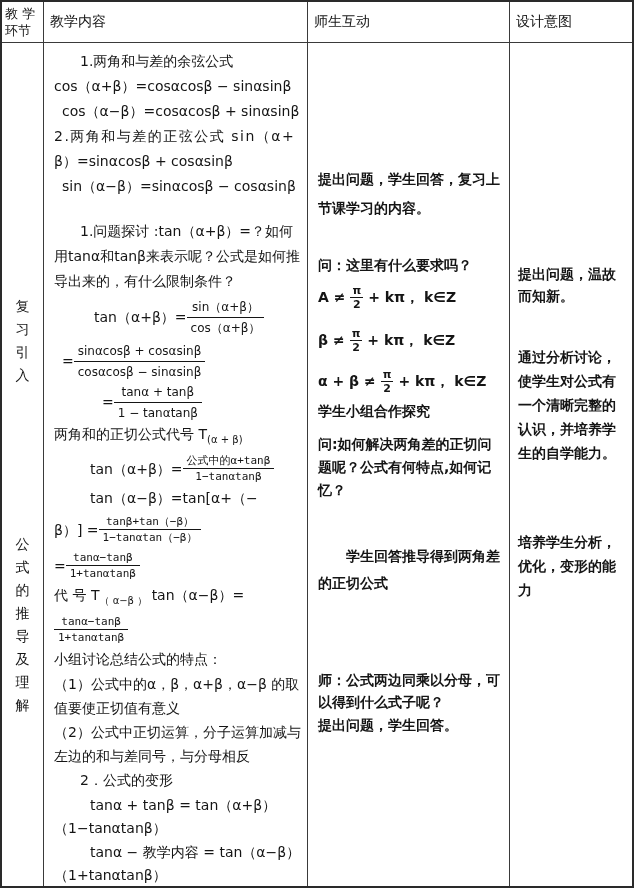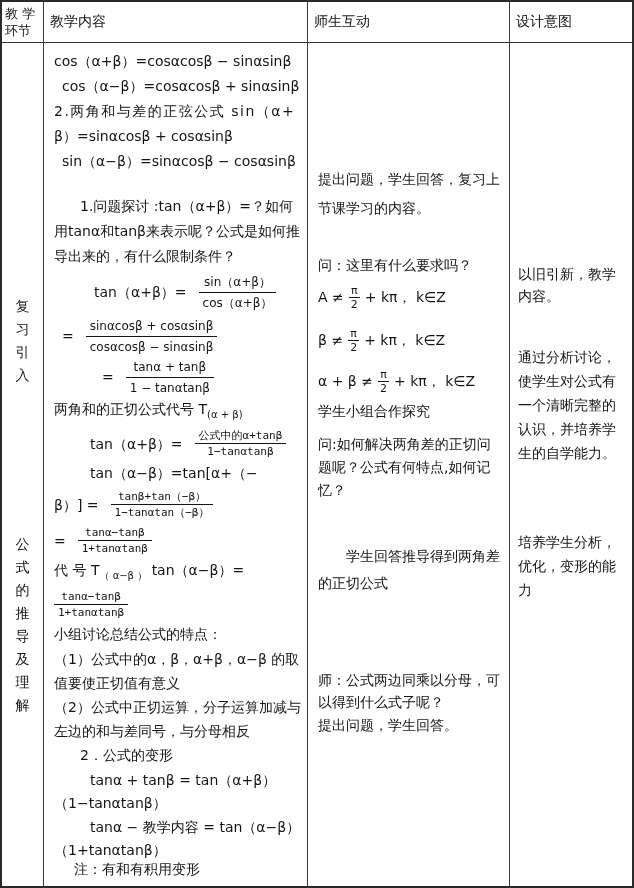--- a/index.html
+++ b/index.html
@@ -19,29 +19,29 @@
   .cell.lastcol { border-right:none; }
   .cell.bodyrow { border-bottom:none; }
   .hcell { display:flex; align-items:center; font-size:14px; padding:14px 6px; }
   .hcell.stage { flex-direction:column; align-items:flex-start; justify-content:center; font-size:13px; line-height:17px; padding:2px 3px; }
   
   .vtext { position:absolute; left:12px; width:17px; font-size:14px; line-height:23px; word-break:break-all; text-align:center; }
   
   .content { padding:6px 5px 0 10px; font-size:14px; }
   .ln { line-height:25px; min-height:24px; }
   .para { line-height:25px; }
-  .mrow { display:flex; align-items:center; gap:12px; line-height:18px; }
+  .mrow { display:flex; align-items:center; gap:0; line-height:18px; }
   .fr { display:inline-block; vertical-align:middle; text-align:center; }
   .fr .n { display:block; border-bottom:1px solid #151515; padding:0 4px; }
   .fr .d { display:block; padding:0 4px; }
   .big .n,.big .d { font-size:12px; line-height:20px; }
   .sm .n,.sm .d { font-size:11px; line-height:15px; font-family:"DejaVu Sans Mono","Liberation Mono",monospace; }
   sub.code { font-size:10px; }
   
-  .blk { position:absolute; left:10px; right:8px; font-size:14px; line-height:24px; }
+  .blk { position:absolute; left:10px; right:8px; font-size:14px; line-height:24px;font-weight:bold; }
   .pifr .n,.pifr .d { font-size:11px; line-height:13px; padding:0 2px; }
   .mline { display:flex; align-items:center; gap:5px; }
 </style>
 </head>
 <body>
 
 <div class="tbl">
 
   <div class="cell hcell stage">
     <span>教 学</span>
@@ -56,20 +56,21 @@
   <div class="cell hcell lastcol">
     <span>设计意图</span>
   </div>
 
   <div class="cell bodyrow">
     <div class="vtext" style="top:252px">复习引入</div>
     <div class="vtext" style="top:490px">公式的推导及理解</div>
   </div>
 
   <div class="cell bodyrow content">
+    <div class="ln" style="text-indent:26px">1.两角和与差的余弦公式</div>
     <div class="ln">cos（α+β）=cosαcosβ − sinαsinβ</div>
     <div class="ln" style="text-indent:8px">cos（α−β）=cosαcosβ + sinαsinβ</div>
     <div class="ln" style="letter-spacing:1.5px">2.两角和与差的正弦公式 sin（α+</div>
     <div class="ln">β）=sinαcosβ + cosαsinβ</div>
     <div class="ln" style="text-indent:8px">sin（α−β）=sinαcosβ − cosαsinβ</div>
     <div class="para" style="margin-top:20px; text-indent:26px">1.问题探讨 :tan（α+β）=？如何用tanα和tanβ来表示呢？公式是如何推导出来的，有什么限制条件？</div>
 
     <div class="mrow" style="margin-left:40px; height:46px">
       <span>tan（α+β）=</span>
       <span class="fr big">
@@ -167,18 +168,18 @@
       <span>+ kπ， k∈Z</span>
     </div>
     <div class="blk" style="top:356px">学生小组合作探究</div>
     <div class="blk" style="top:390px; line-height:23px">问:如何解决两角差的正切问题呢？公式有何特点,如何记忆？</div>
     <div class="blk" style="top:500px; line-height:27px; text-indent:28px">学生回答推导得到两角差的正切公式</div>
     <div class="blk" style="top:626px; line-height:22px">师：公式两边同乘以分母，可以得到什么式子呢？</div>
     <div class="blk" style="top:671px; line-height:22px">提出问题，学生回答。</div>
   </div>
 
   <div class="cell bodyrow lastcol">
-    <div class="blk" style="top:220px; left:8px; right:6px; line-height:22px">以旧引新，教学内容。</div>
+    <div class="blk" style="top:220px; left:8px; right:6px; line-height:22px">提出问题，温故而知新。</div>
     <div class="blk" style="top:302px; left:8px; right:6px">通过分析讨论，使学生对公式有一个清晰完整的认识，并培养学生的自学能力。</div>
     <div class="blk" style="top:487px; left:8px; right:6px">培养学生分析，优化，变形的能力</div>
   </div>
 
 </div>
 
 </body></html>

